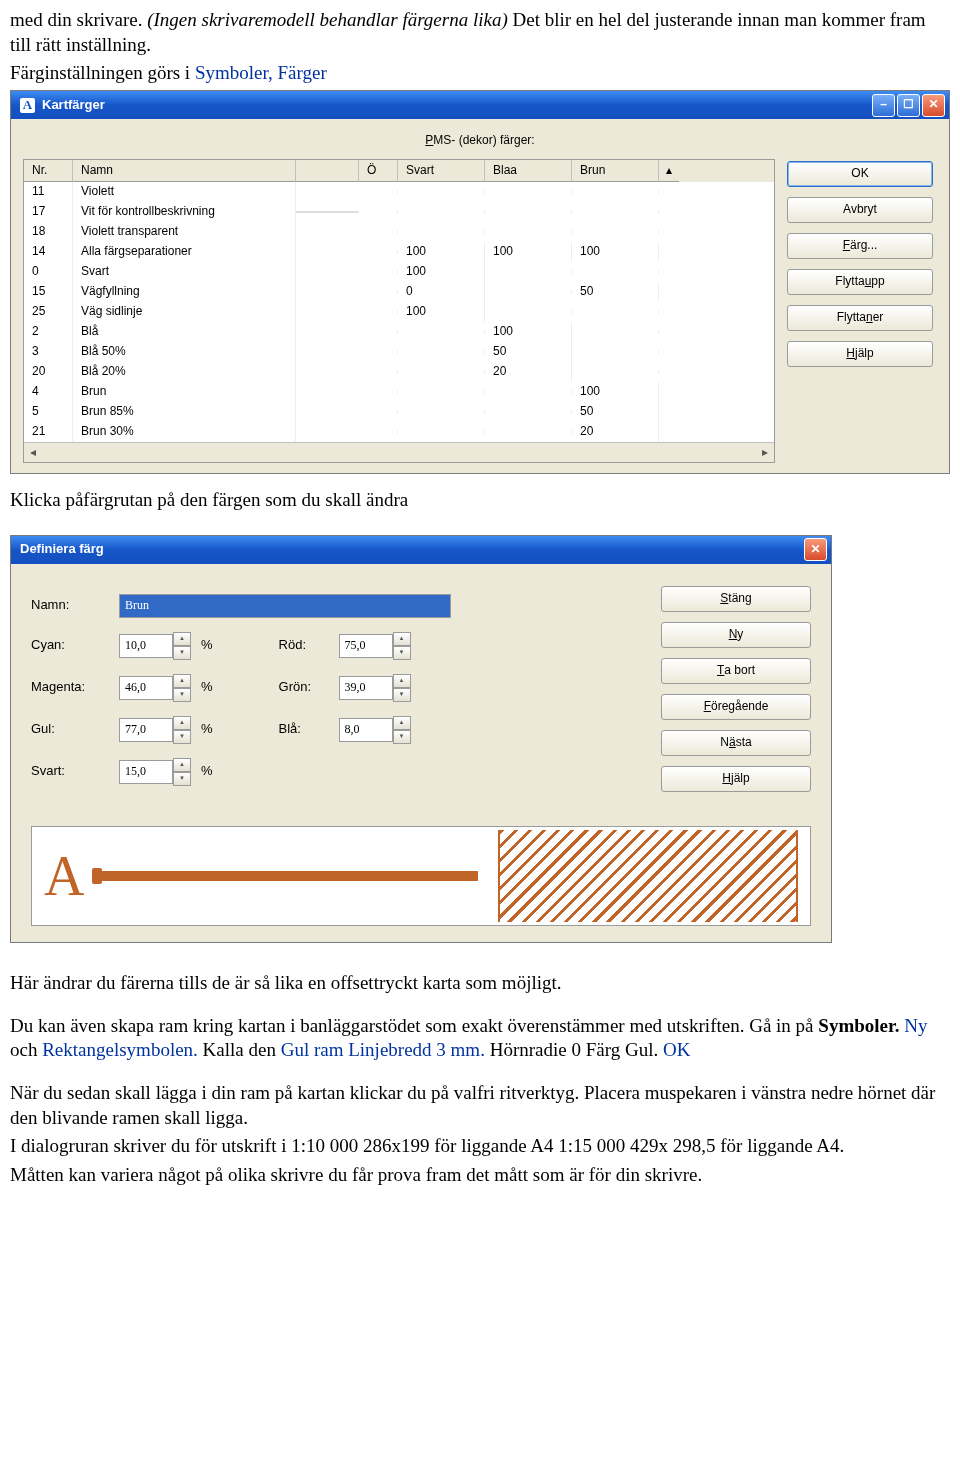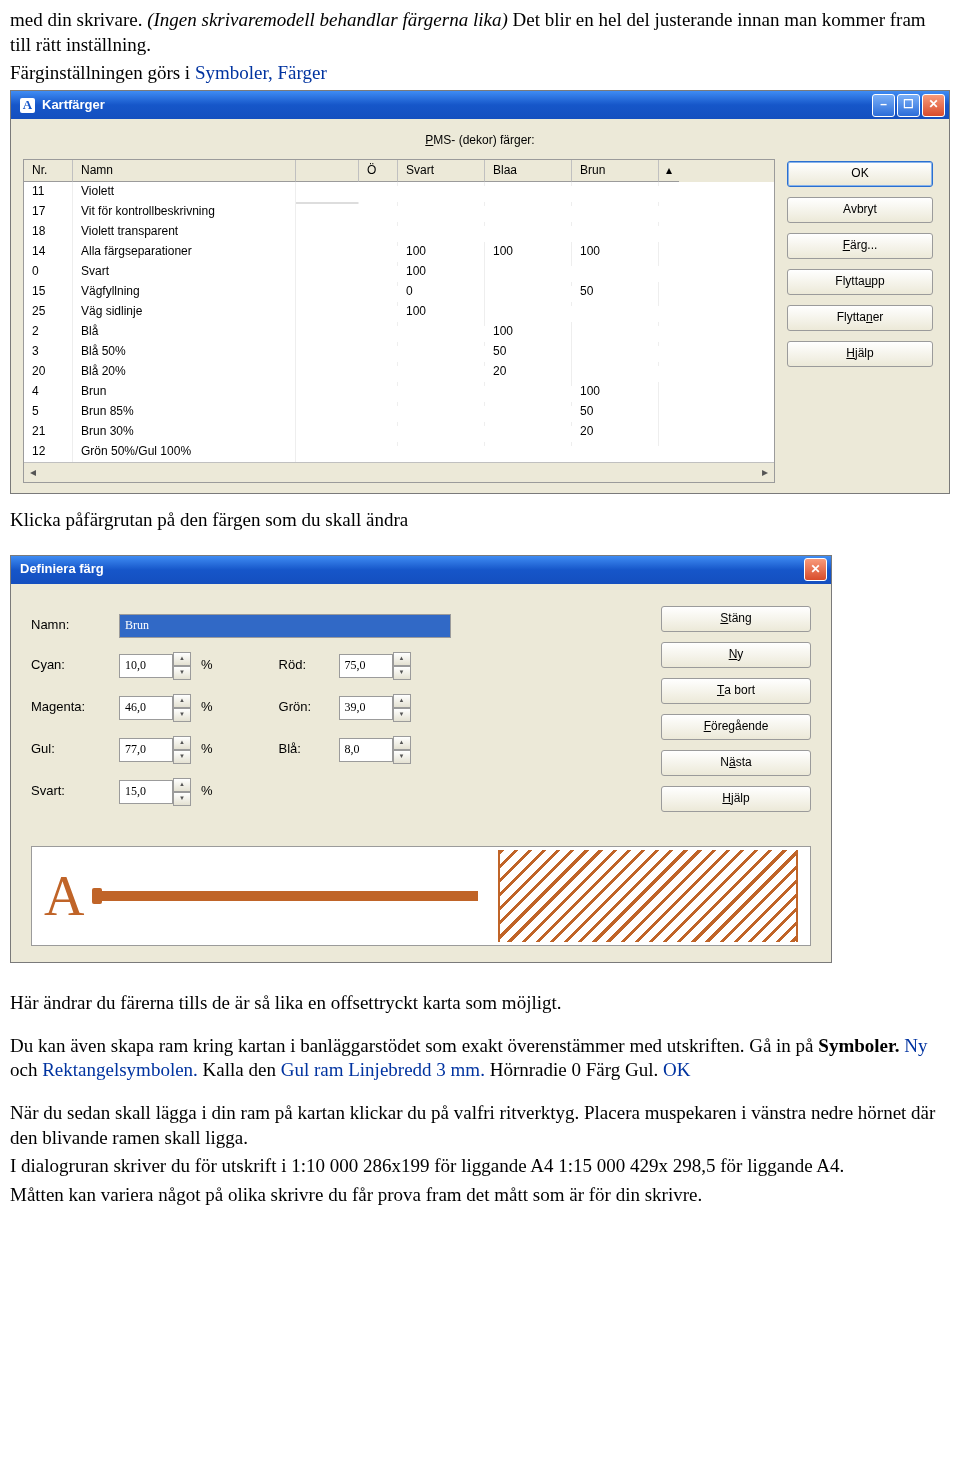--- a/index.html
+++ b/index.html
@@ -14,21 +14,21 @@
   .wbtn{width:21px;height:21px;border:1px solid #fff;border-radius:3px;background:linear-gradient(180deg,#7ab0f8,#2c6dd8);color:#fff;display:flex;align-items:center;justify-content:center;font-size:12px;font-family:Arial}
   .wbtn.close{background:linear-gradient(180deg,#f89a7a,#d84c2c)}
   .wbody{padding:10px 12px}
   .toplabel{text-align:center;margin:4px 0 10px}
   .ul{text-decoration:underline}
   .kf-cols{display:flex;gap:12px;align-items:flex-start}
   .kf-table{flex:1;border:1px solid #9b9b9b;background:#fff}
   .kf-hrow{display:flex;background:#ece9d8}
   .kf-hcell{border-right:1px solid #c0c0c0;border-bottom:1px solid #9b9b9b;padding:3px 8px;font-size:12px;position:relative}
   .kf-hcell:last-child{border-right:none}
-  .kf-row{display:flex;height:20px;align-items:flex-start;background:#fff}
+  .kf-row{display:flex;height:20px;align-items:center;background:#fff}
   .kf-cell{border-right:1px solid #eee;padding:2px 8px;font-size:12px;display:flex;align-items:center}
   .c-nr{width:32px}
   .c-name{width:206px}
   .c-color{width:62px;padding:0}
   .c-o{width:22px}
   .c-val{width:70px}
   .c-scroll{width:20px;background:#ece9d8;padding:0;display:flex;align-items:center;justify-content:center}
   .swatch{width:100%;height:100%}
   .sidebar{width:146px;display:flex;flex-direction:column;gap:10px;padding-top:2px;padding-right:4px}
   .btn{height:24px;border:1px solid #9b9b9b;background:linear-gradient(180deg,#fff,#ece9d8);border-radius:3px;display:flex;align-items:center;justify-content:center;font-size:12px}
@@ -242,32 +242,20 @@
               <div class="kf-cell c-name">Brun 30%</div>
               <div class="kf-cell c-color">
                 <div class="swatch" style="background:#f0d6c4;"></div>
               </div>
               <div class="kf-cell c-o"></div>
               <div class="kf-cell c-val"></div>
               <div class="kf-cell c-val"></div>
               <div class="kf-cell c-val">20</div>
               <div class="kf-cell c-scroll"></div>
             </div>
-            <div class="kf-row">
-              <div class="kf-cell c-nr">12</div>
-              <div class="kf-cell c-name">Grön 50%/Gul 100%</div>
-              <div class="kf-cell c-color">
-                <div class="swatch" style="background:#a2be3c;"></div>
-              </div>
-              <div class="kf-cell c-o"></div>
-              <div class="kf-cell c-val"></div>
-              <div class="kf-cell c-val"></div>
-              <div class="kf-cell c-val"></div>
-              <div class="kf-cell c-scroll"></div>
-            </div>
           </div>
         <div class="hscroll">
           <div class="harrow">◂</div>
           <div class="htrack"></div>
           <div class="harrow">▸</div>
         </div>
       </div>
       <div class="sidebar">
         <div class="btn default">OK</div>
         <div class="btn">Avbryt</div>

